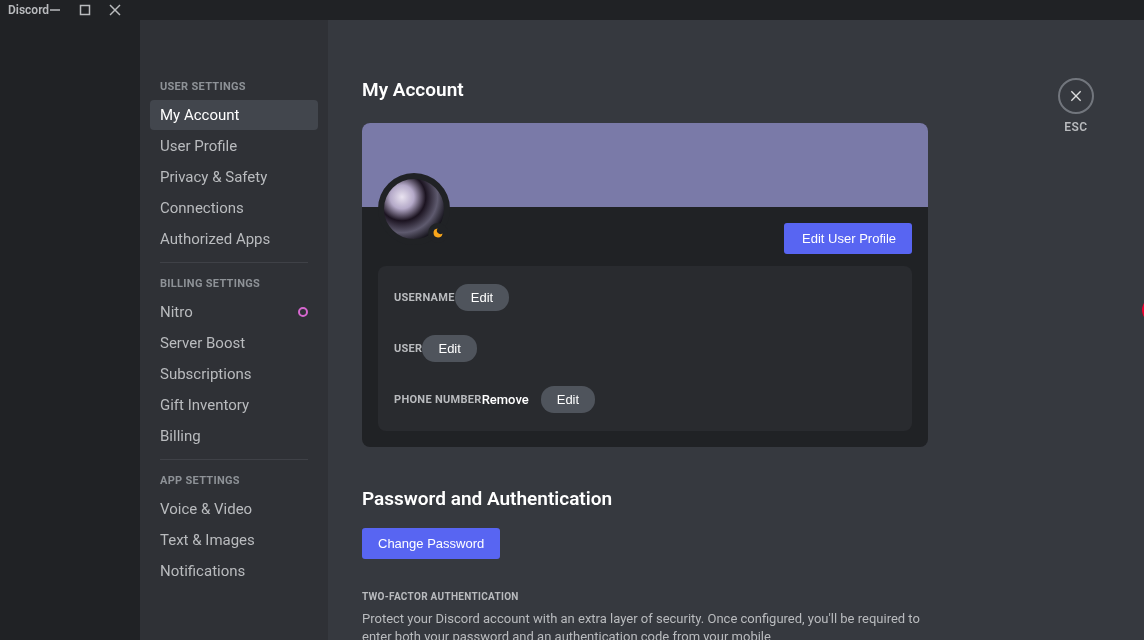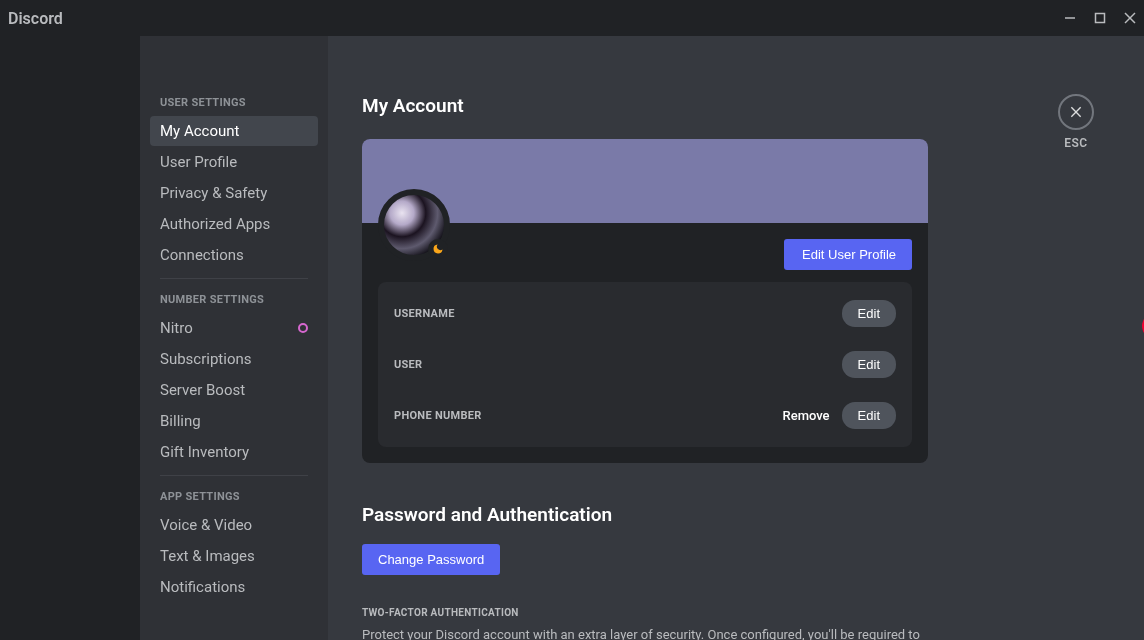--- a/index.html
+++ b/index.html
@@ -8,28 +8,27 @@
     background: #202225;
     color: #dcddde;
     width: 1144px;
     height: 640px;
     overflow: hidden;
     font-size: 14px;
     display: flex;
     flex-direction: column;
   }
   .titlebar {
-    height: 36px;
+    height: 20px;
     background: #202225;
     display: flex;
     align-items: center;
     padding: 0 8px;
-    font-size: 16px;
+    font-size: 12px;
     color: #b9bbbe;
-    justify-content: space-between;
   }
   .titlebar-left { font-weight: 600; }
   .titlebar-right { display: flex; gap: 18px; align-items:center; }
   .winbtn { width: 12px; height: 12px; display:inline-flex; align-items:center; justify-content:center; color:#b9bbbe; cursor:pointer;}
   .winbtn svg { width:12px; height:12px; }
   .main { display: flex; flex: 1; min-height: 0; }
   .left-gutter { width: 140px; background: #202225; }
   .sidebar {
     width: 188px;
     background: #2f3136;
@@ -86,21 +85,21 @@
   .idle-moon { width:12px; height:12px; }
   .btn {
     border:none; border-radius:3px; padding:8px 16px; font-size:13px;
     font-weight:500; cursor:pointer; color:#fff;
   }
   .btn-primary { background:#5865f2; }
   .btn-primary-bright { background:#5865f2; }
   .btn-grey { background:#4f545c; padding:6px 16px; font-size:13px;border-radius:13px;}
   .edit-profile-btn { margin-top:16px;padding-left:18px; }
   .fields { background:#292b2f; margin:0 16px 16px 16px; border-radius:8px; padding: 18px 16px 8px 16px; }
-  .field-row { display:flex; justify-content:space-between; align-items:center; padding: 0 0 24px 0; }
+  .field-row { display:flex; align-items:center; padding: 0 0 24px 0; }
   .field-row:last-child { padding-bottom:10px; }
   .field-label { font-size:11px; font-weight:700; color:#b9bbbe; letter-spacing:0.3px; }
   .field-actions { display:flex; gap:12px; align-items:center; }
   .remove-link { color:#fff; font-size:13px; cursor:pointer; font-weight:500; }
   .pwd-title { font-size:19px; font-weight:600; color:#fff; margin: 40px 0 18px 0; }
   .tfa-label { font-size:10px; font-weight:700; color:#b9bbbe; letter-spacing:0.3px; margin-top:32px; margin-bottom:8px;}
   .tfa-desc { font-size:13px; color:#b9bbbe; line-height:1.4; }
   .annotation-circle {
     position:absolute; border:3px solid #f00030; border-radius:50%;
     pointer-events:none;
@@ -139,44 +138,44 @@
     <div class="sidebar-item active">
         <span>My Account</span>
       </div>
     <div class="sidebar-item">
         <span>User Profile</span>
       </div>
     <div class="sidebar-item">
         <span>Privacy &amp; Safety</span>
       </div>
     <div class="sidebar-item">
+        <span>Connections</span>
+      </div>
+    <div class="sidebar-item">
         <span>Authorized Apps</span>
       </div>
-    <div class="sidebar-item">
-        <span>Connections</span>
-      </div>
 
     <div class="sidebar-divider"></div>
 
-    <div class="sidebar-header">NUMBER SETTINGS</div>
+    <div class="sidebar-header">BILLING SETTINGS</div>
     <div class="sidebar-item">
       <span>Nitro</span>
       <span class="nitro-dot"></span>
     </div>
     <div class="sidebar-item">
+        <span>Server Boost</span>
+      </div>
+    <div class="sidebar-item">
         <span>Subscriptions</span>
       </div>
     <div class="sidebar-item">
-        <span>Server Boost</span>
+        <span>Gift Inventory</span>
       </div>
     <div class="sidebar-item">
         <span>Billing</span>
-      </div>
-    <div class="sidebar-item">
-        <span>Gift Inventory</span>
       </div>
 
     <div class="sidebar-divider"></div>
 
     <div class="sidebar-header">APP SETTINGS</div>
     <div class="sidebar-item">
         <span>Voice &amp; Video</span>
       </div>
     <div class="sidebar-item">
         <span>Text &amp; Images</span>

